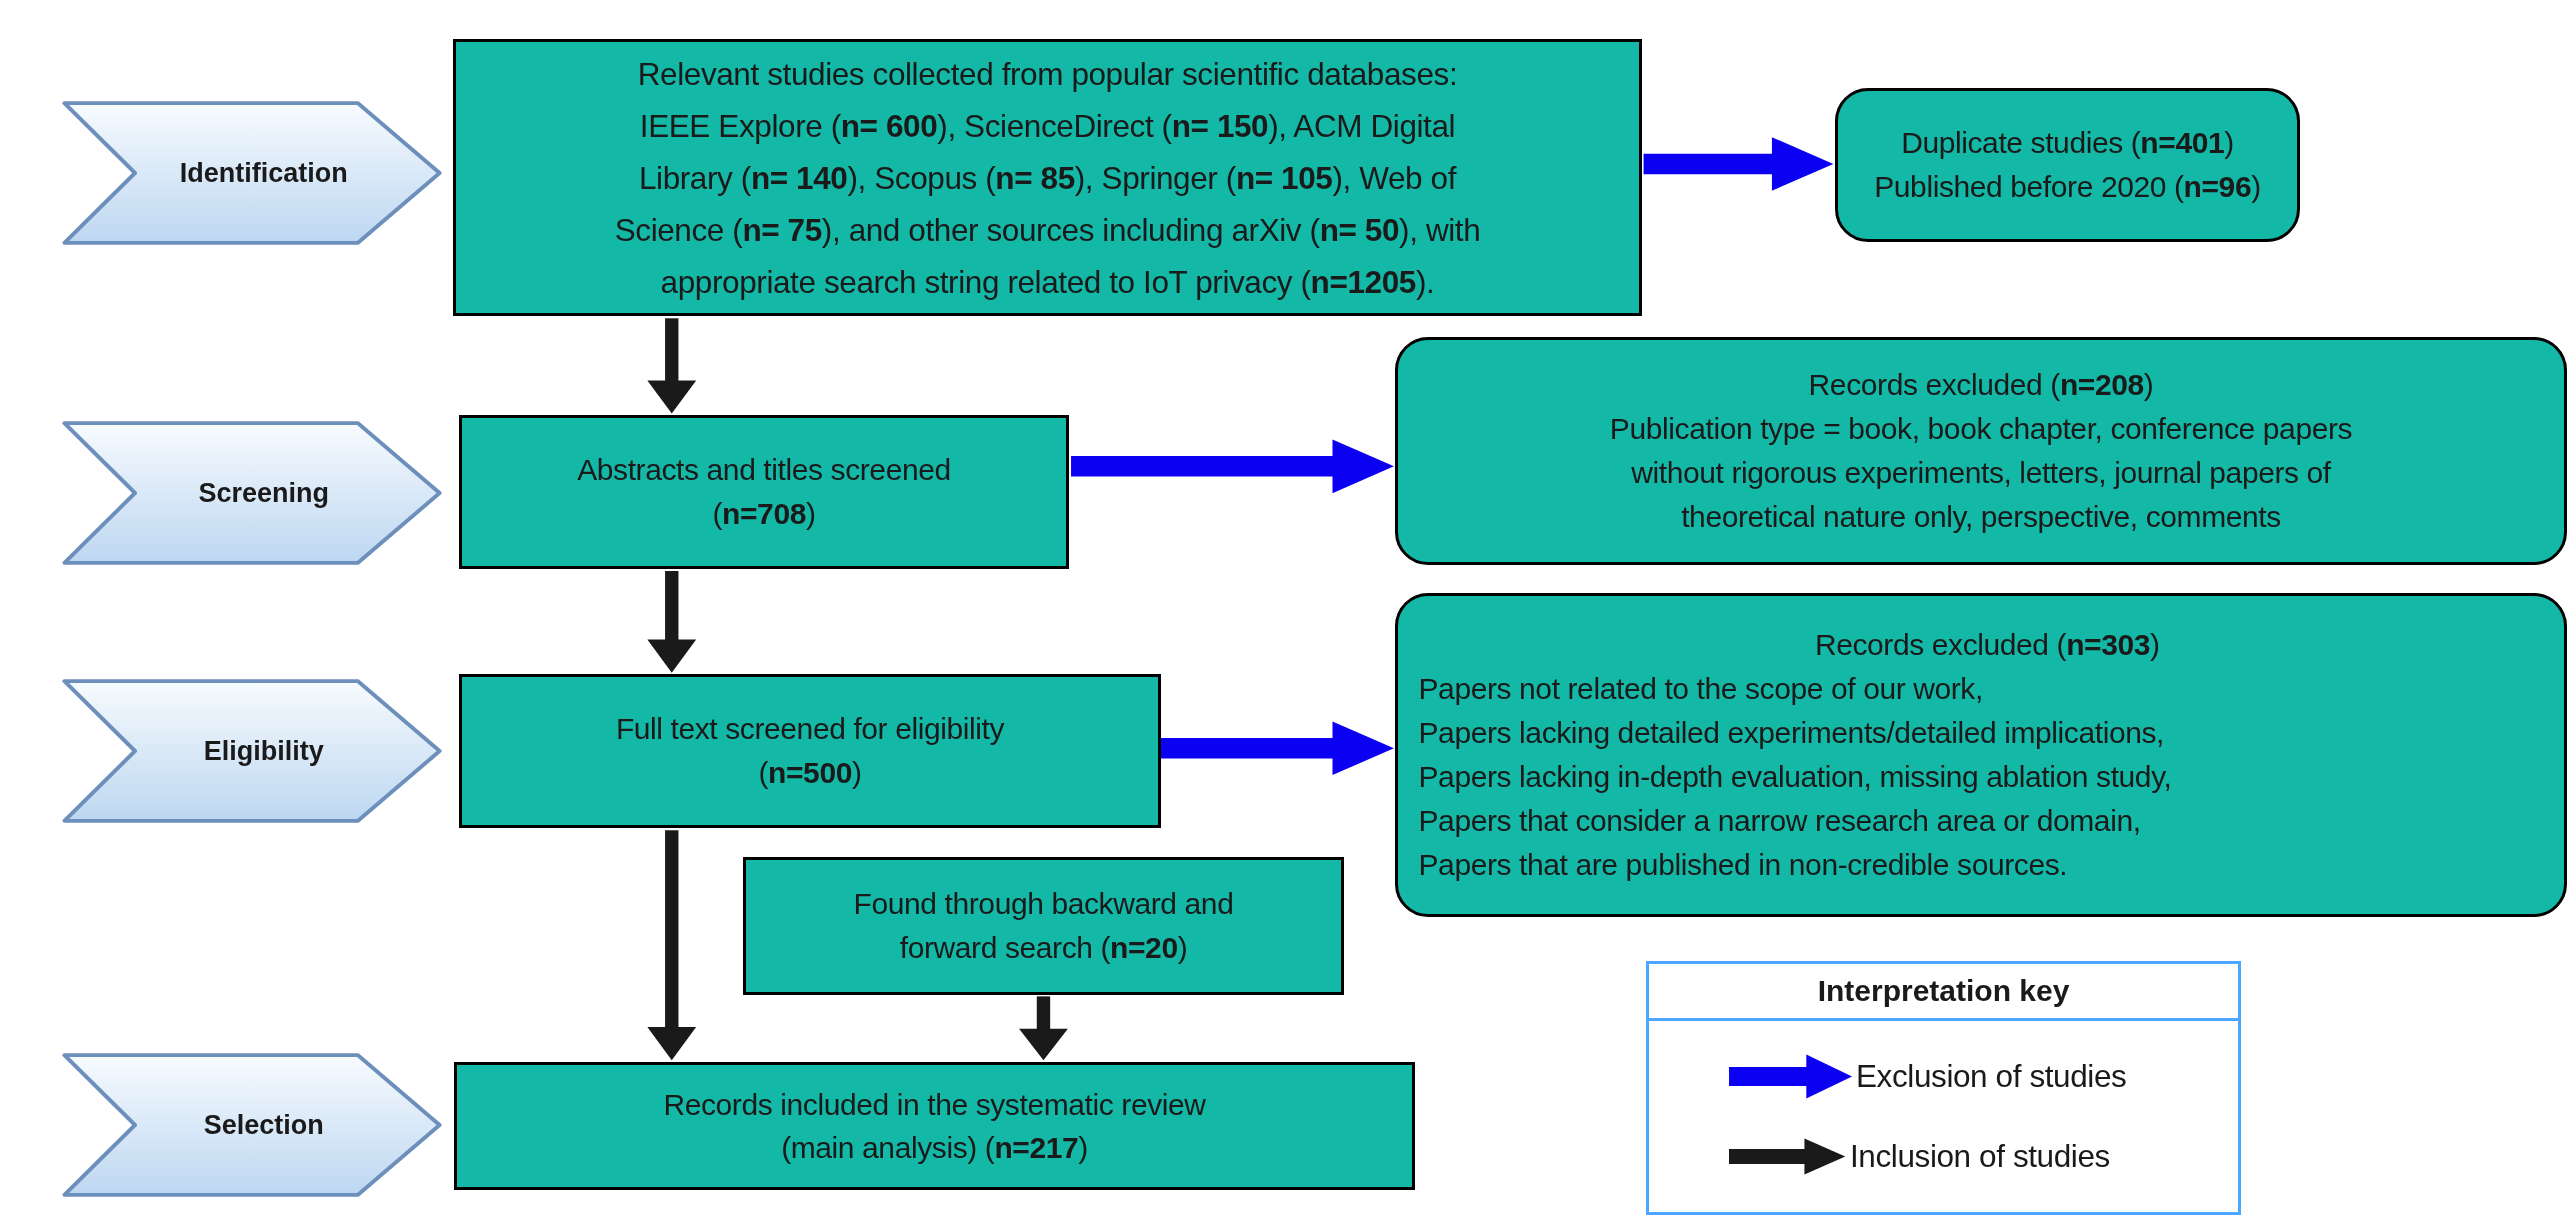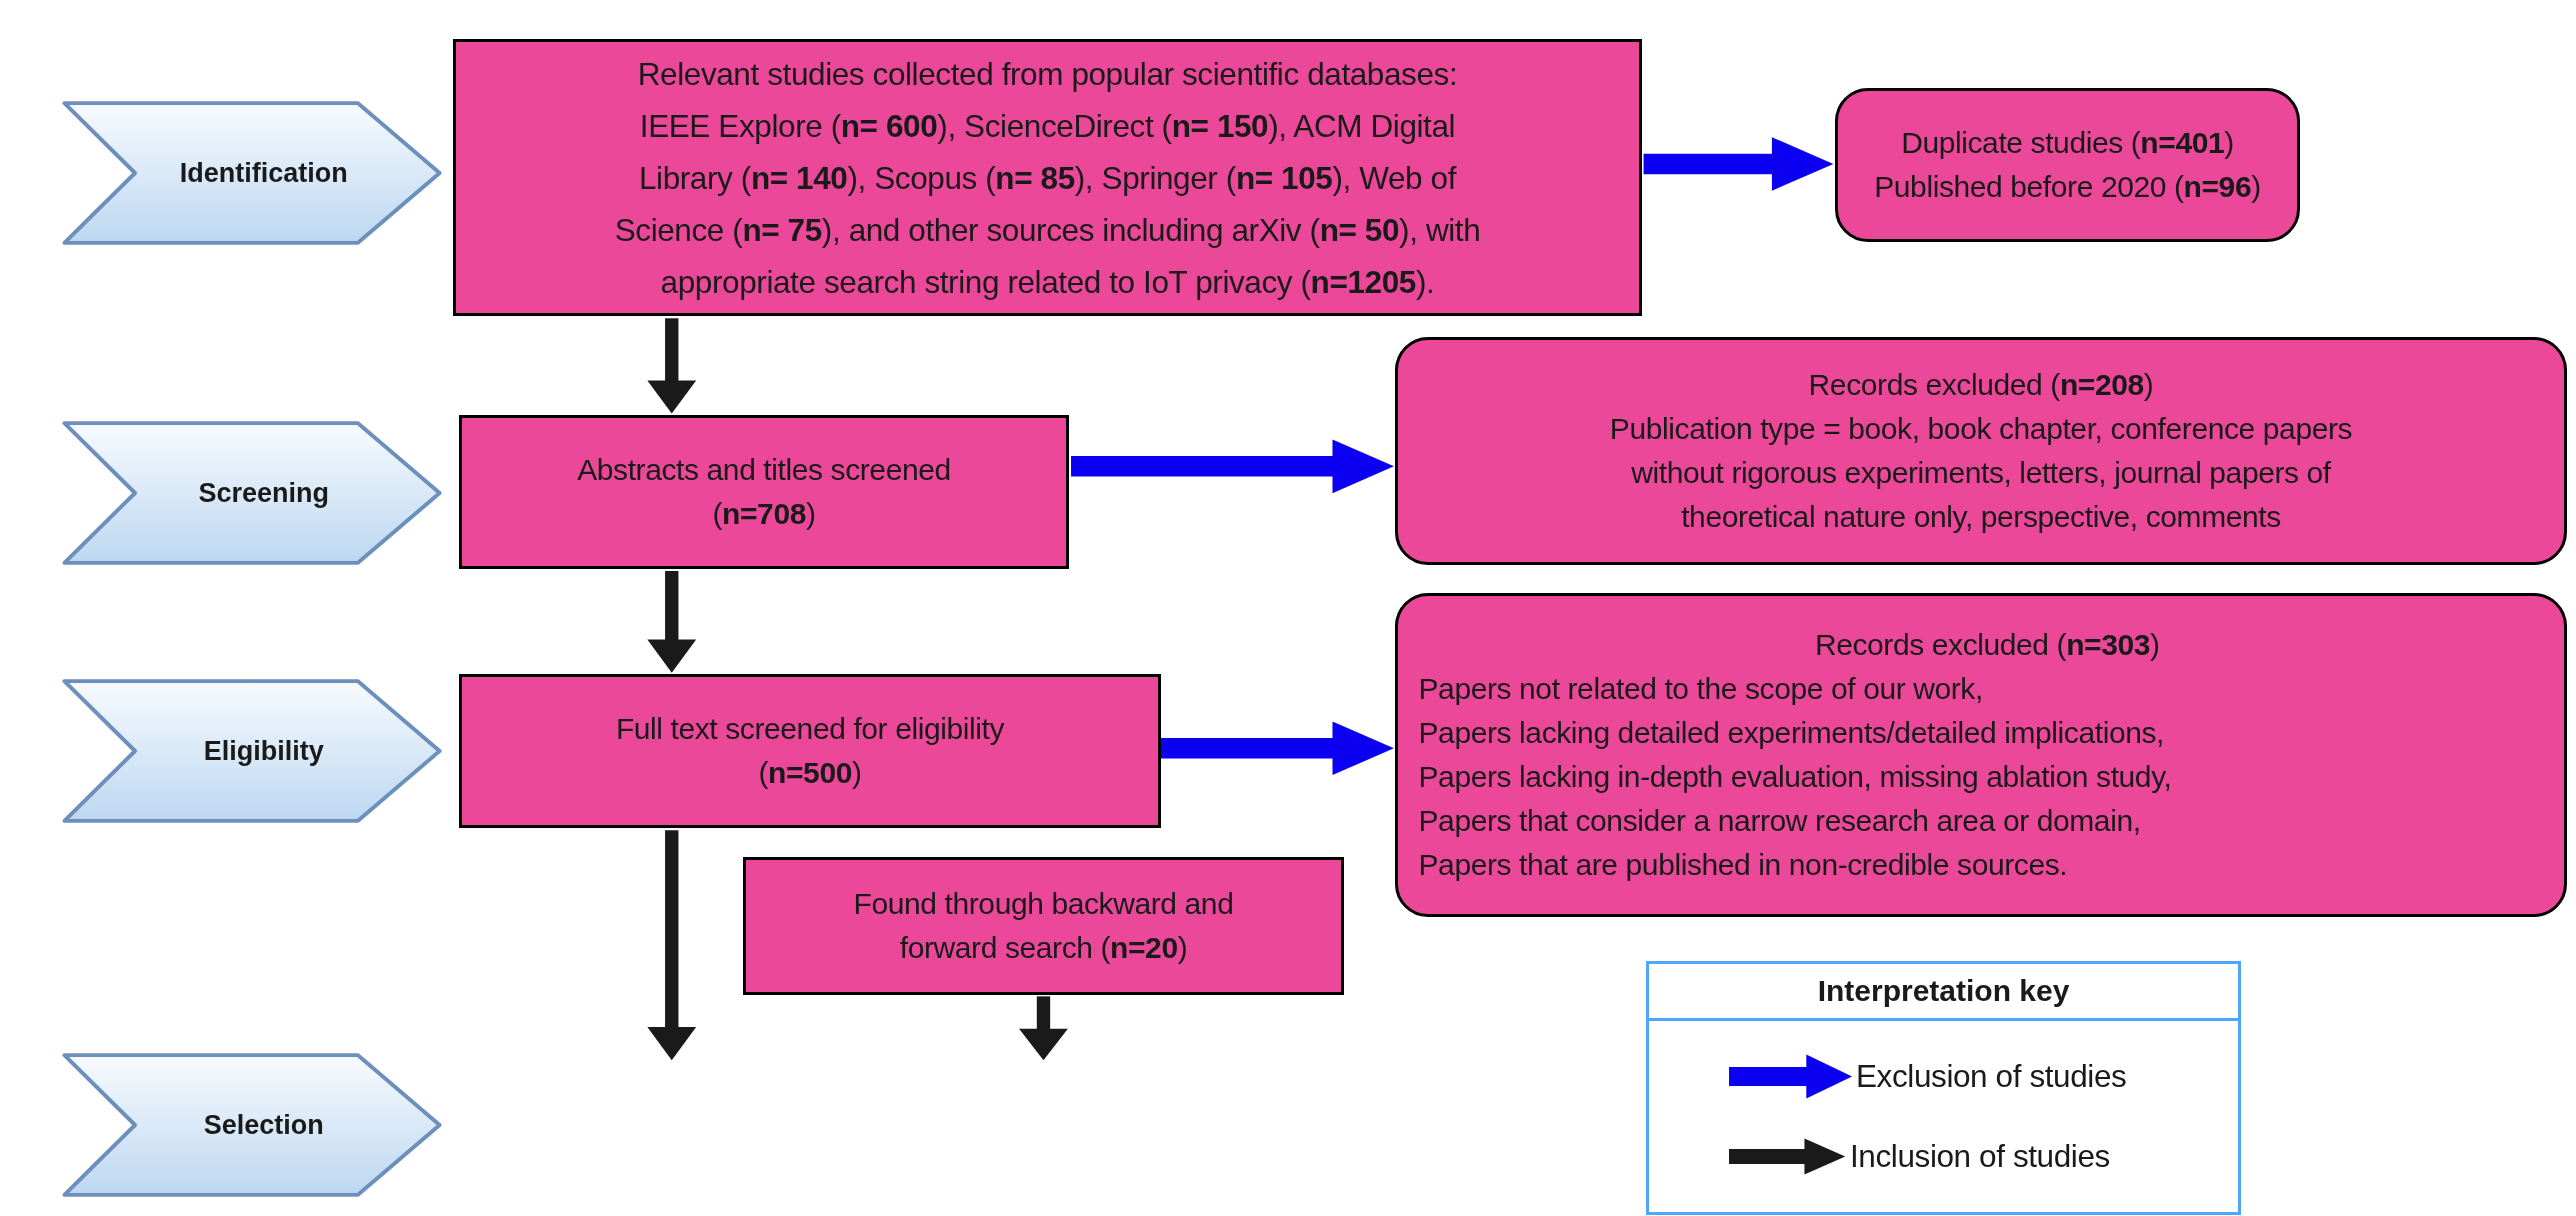--- a/index.html
+++ b/index.html
@@ -2,21 +2,21 @@
 <html style="font-size:12.6px"><head>
 <meta charset="utf-8">
 <style>
   html,body{margin:0;padding:0;background:#ffffff;}
   body{font-family:"Liberation Sans", sans-serif;}
   #canvas{position:relative;width:2576px;height:1217px;background:#ffffff;overflow:hidden;}
 
   
   .box{
     position:absolute;
-    background:#ec4899;
+    background:#14b8a6;
     border:3.9px solid #000000;
     box-sizing:border-box;
     display:flex;
     flex-direction:column;
     justify-content:center;
     align-items:center;
     text-align:center;
     color:#1a1a1a;
     font-size:30px;
     letter-spacing:-0.4px;
@@ -186,20 +186,24 @@
     <div class="line"><span>Papers lacking in-depth evaluation, missing ablation study,</span></div>
     <div class="line"><span>Papers that consider a narrow research area or domain,</span></div>
     <div class="line"><span>Papers that are published in non-credible sources.</span></div>
   </div>
 
   <div class="box" style="left:743px;top:857px;width:601px;height:138px;">
     <div class="line"><span>Found through backward and</span></div>
     <div class="line"><span>forward search (</span><b>n=20</b><span>)</span></div>
   </div>
 
+  <div class="box" style="left:454px;top:1062px;width:961px;height:128px;line-height:43px;">
+    <div class="line"><span>Records included in the systematic review</span></div>
+    <div class="line"><span>(main analysis) (</span><b>n=217</b><span>)</span></div>
+  </div>
 
   <div class="legend">
     <div class="legend-title">Interpretation key</div>
     <div class="legend-items">
       <div class="legend-item">
         <svg width="138" height="49" viewBox="0 0 175 62">
           <line x1="14" y1="31" x2="114" y2="31" stroke="#0b00f2" stroke-width="24"></line>
           <polygon points="112,3 112,59 170,31" fill="#0b00f2"></polygon>
         </svg>
         <span class="legend-label">Exclusion of studies</span>

